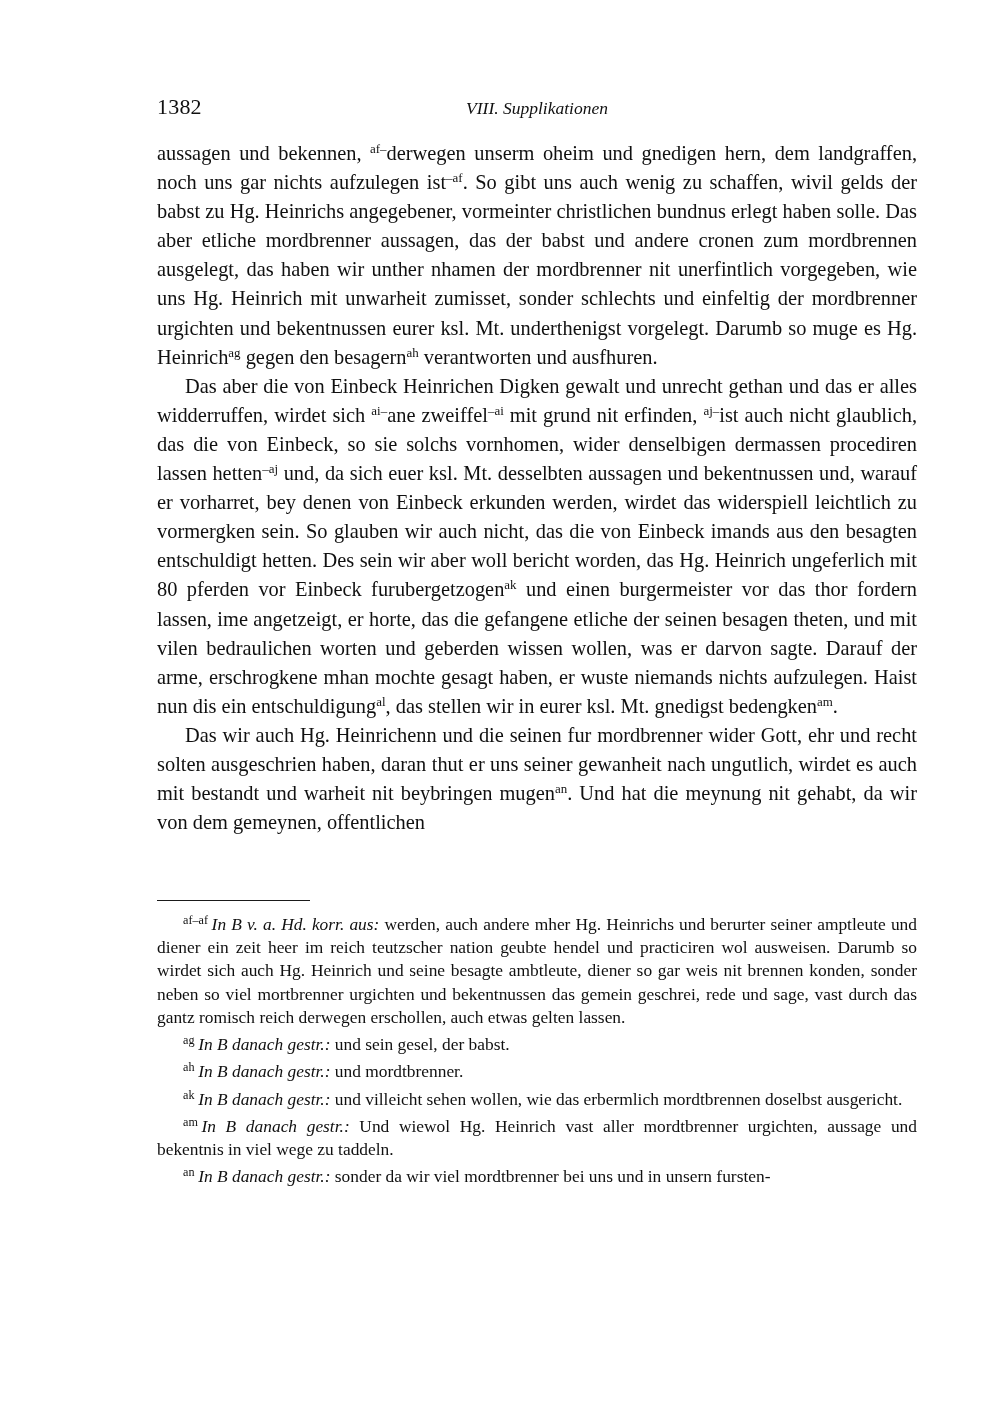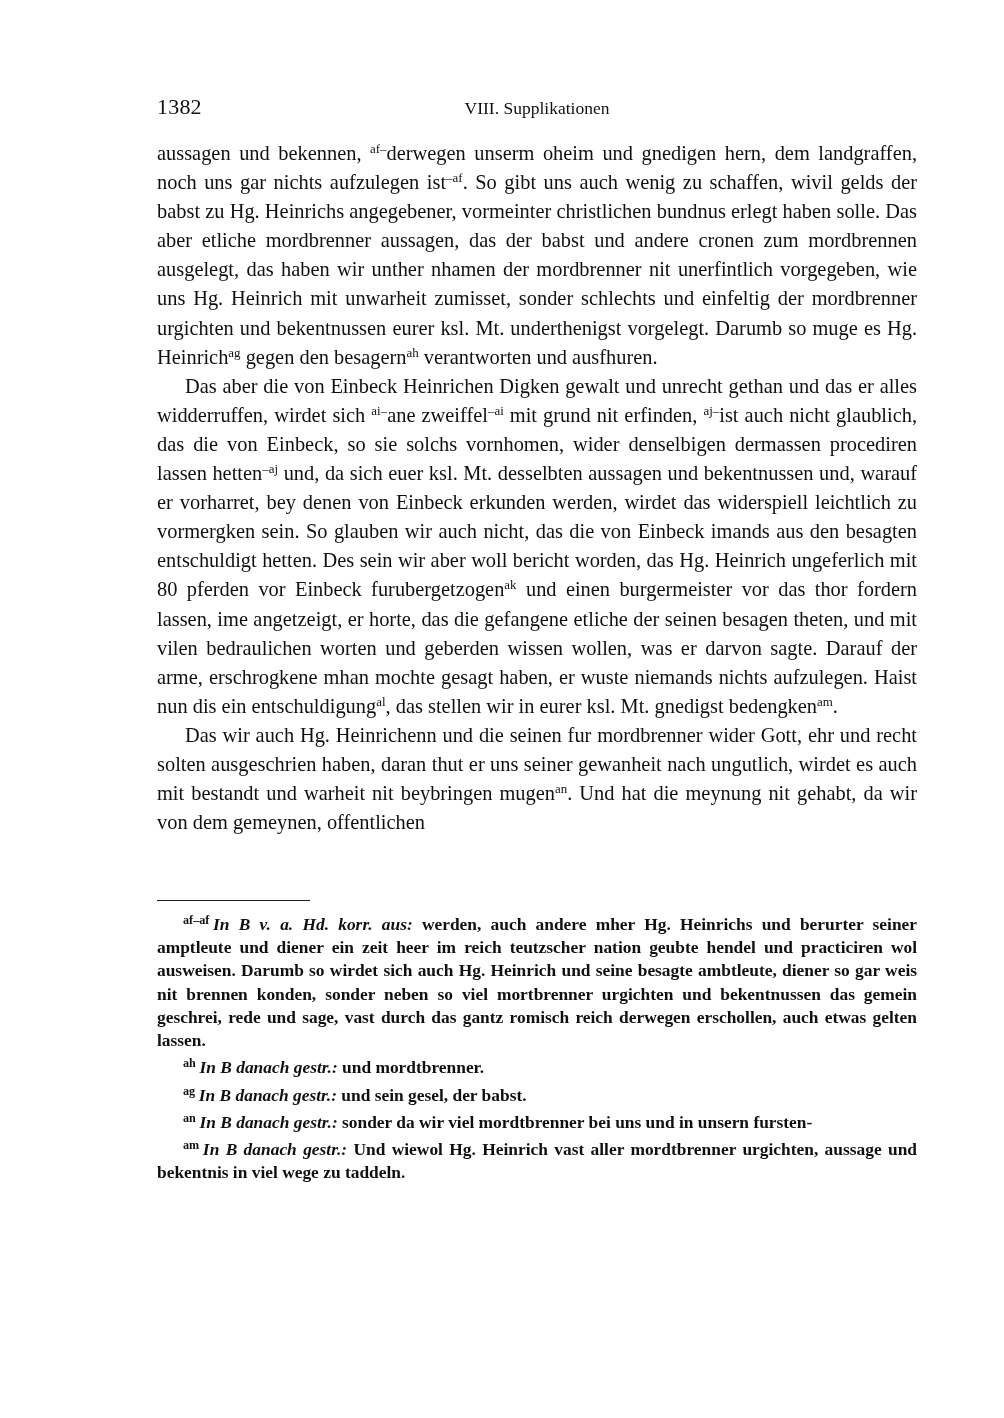--- a/index.html
+++ b/index.html
@@ -42,20 +42,21 @@
     letter-spacing: 0.2px;
   }
   .runtitle {
     position: absolute;
     left: 0;
     top: 1px;
     width: 760px;
     text-align: center;
     font-size: 17.5px;
     line-height: 26px;
+    font-style: italic;
   }
 
   
   .body-block {
     position: absolute;
     left: 157px;
     top: 123px;
     width: 760px;
   }
   .para {
@@ -93,21 +94,20 @@
     top: 893px;
     width: 760px;
   }
   .fn {
     margin: 0;
     font-size: 17.4px;
     line-height: 23.2px;
     text-align: justify;
     text-justify: inter-word;
     hyphens: none;
-    font-weight: bold;
     -webkit-hyphens: none;
   }
   .fn.indent {
     text-indent: 26px;
   }
   .fn i, .fn em {
     font-style: italic;
   }
   .fn-marker {
     font-size: 0.70em;
@@ -128,19 +128,20 @@
   <div class="body-block">
       <p class="para">aussagen und bekennen, <sup>af–</sup>derwegen unserm oheim und gnedigen hern, dem landgraffen, noch uns gar nichts aufzulegen ist<sup>–af</sup>. So gibt uns auch wenig zu schaffen, wivil gelds der babst zu Hg. Heinrichs angegebener, vormeinter christlichen bundnus erlegt haben solle. Das aber etliche mordbrenner aussagen, das der babst und andere cronen zum mordbrennen ausgelegt, das haben wir unther nhamen der mordbrenner nit unerfintlich vorgegeben, wie uns Hg. Heinrich mit unwarheit zumisset, sonder schlechts und einfeltig der mordbrenner urgichten und bekentnussen eurer ksl. Mt. underthenigst vorgelegt. Darumb so muge es Hg. Heinrich<sup>ag</sup> gegen den besagern<sup>ah</sup> verantworten und ausfhuren.</p>
       <p class="para indent">Das aber die von Einbeck Heinrichen Digken gewalt und unrecht gethan und das er alles widderruffen, wirdet sich <sup>ai–</sup>ane zweiffel<sup>–ai</sup> mit grund nit erfinden, <sup>aj–</sup>ist auch nicht glaublich, das die von Einbeck, so sie solchs vornhomen, wider denselbigen dermassen procediren lassen hetten<sup>–aj</sup> und, da sich euer ksl. Mt. desselbten aussagen und bekentnussen und, warauf er vorharret, bey denen von Einbeck erkunden werden, wirdet das widerspiell leichtlich zu vormergken sein. So glauben wir auch nicht, das die von Einbeck imands aus den besagten entschuldigt hetten. Des sein wir aber woll bericht worden, das Hg. Heinrich ungeferlich mit 80 pferden vor Einbeck furubergetzogen<sup>ak</sup> und einen burgermeister vor das thor fordern lassen, ime angetzeigt, er horte, das die gefangene etliche der seinen besagen theten, und mit vilen bedraulichen worten und geberden wissen wollen, was er darvon sagte. Darauf der arme, erschrogkene mhan mochte gesagt haben, er wuste niemands nichts aufzulegen. Haist nun dis ein entschuldigung<sup>al</sup>, das stellen wir in eurer ksl. Mt. gnedigst bedengken<sup>am</sup>.</p>
       <p class="para indent">Das wir auch Hg. Heinrichenn und die seinen fur mordbrenner wider Gott, ehr und recht solten ausgeschrien haben, daran thut er uns seiner gewanheit nach ungutlich, wirdet es auch mit bestandt und warheit nit beybringen mugen<sup>an</sup>. Und hat die meynung nit gehabt, da wir von dem gemeynen, offentlichen</p>
     </div>
 
   <div class="fn-rule"></div>
 
   <div class="fn-block">
       <p class="fn indent"><span class="fn-marker">af–af</span><i>In B v. a. Hd. korr. aus:</i> werden, auch andere mher Hg. Heinrichs und berurter seiner amptleute und diener ein zeit heer im reich teutzscher nation geubte hendel und practiciren wol ausweisen. Darumb so wirdet sich auch Hg. Heinrich und seine besagte ambtleute, diener so gar weis nit brennen konden, sonder neben so viel mortbrenner urgichten und bekentnussen das gemein geschrei, rede und sage, vast durch das gantz romisch reich derwegen erschollen, auch etwas gelten lassen.</p>
+      <p class="fn indent"><span class="fn-marker">ag</span><i>In B danach gestr.:</i> und sein gesel, der babst.</p>
       <p class="fn indent"><span class="fn-marker">ah</span><i>In B danach gestr.:</i> und mordtbrenner.</p>
-      <p class="fn indent"><span class="fn-marker">ag</span><i>In B danach gestr.:</i> und sein gesel, der babst.</p>
+      <p class="fn indent"><span class="fn-marker">ak</span><i>In B danach gestr.:</i> und villeicht sehen wollen, wie das erbermlich mordtbrennen doselbst ausgericht.</p>
+      <p class="fn indent"><span class="fn-marker">am</span><i>In B danach gestr.:</i> Und wiewol Hg. Heinrich vast aller mordtbrenner urgichten, aussage und bekentnis in viel wege zu taddeln.</p>
       <p class="fn indent"><span class="fn-marker">an</span><i>In B danach gestr.:</i> sonder da wir viel mordtbrenner bei uns und in unsern fursten-</p>
-      <p class="fn indent"><span class="fn-marker">am</span><i>In B danach gestr.:</i> Und wiewol Hg. Heinrich vast aller mordtbrenner urgichten, aussage und bekentnis in viel wege zu taddeln.</p>
     </div>
 
 </div>
 
 </body></html>

